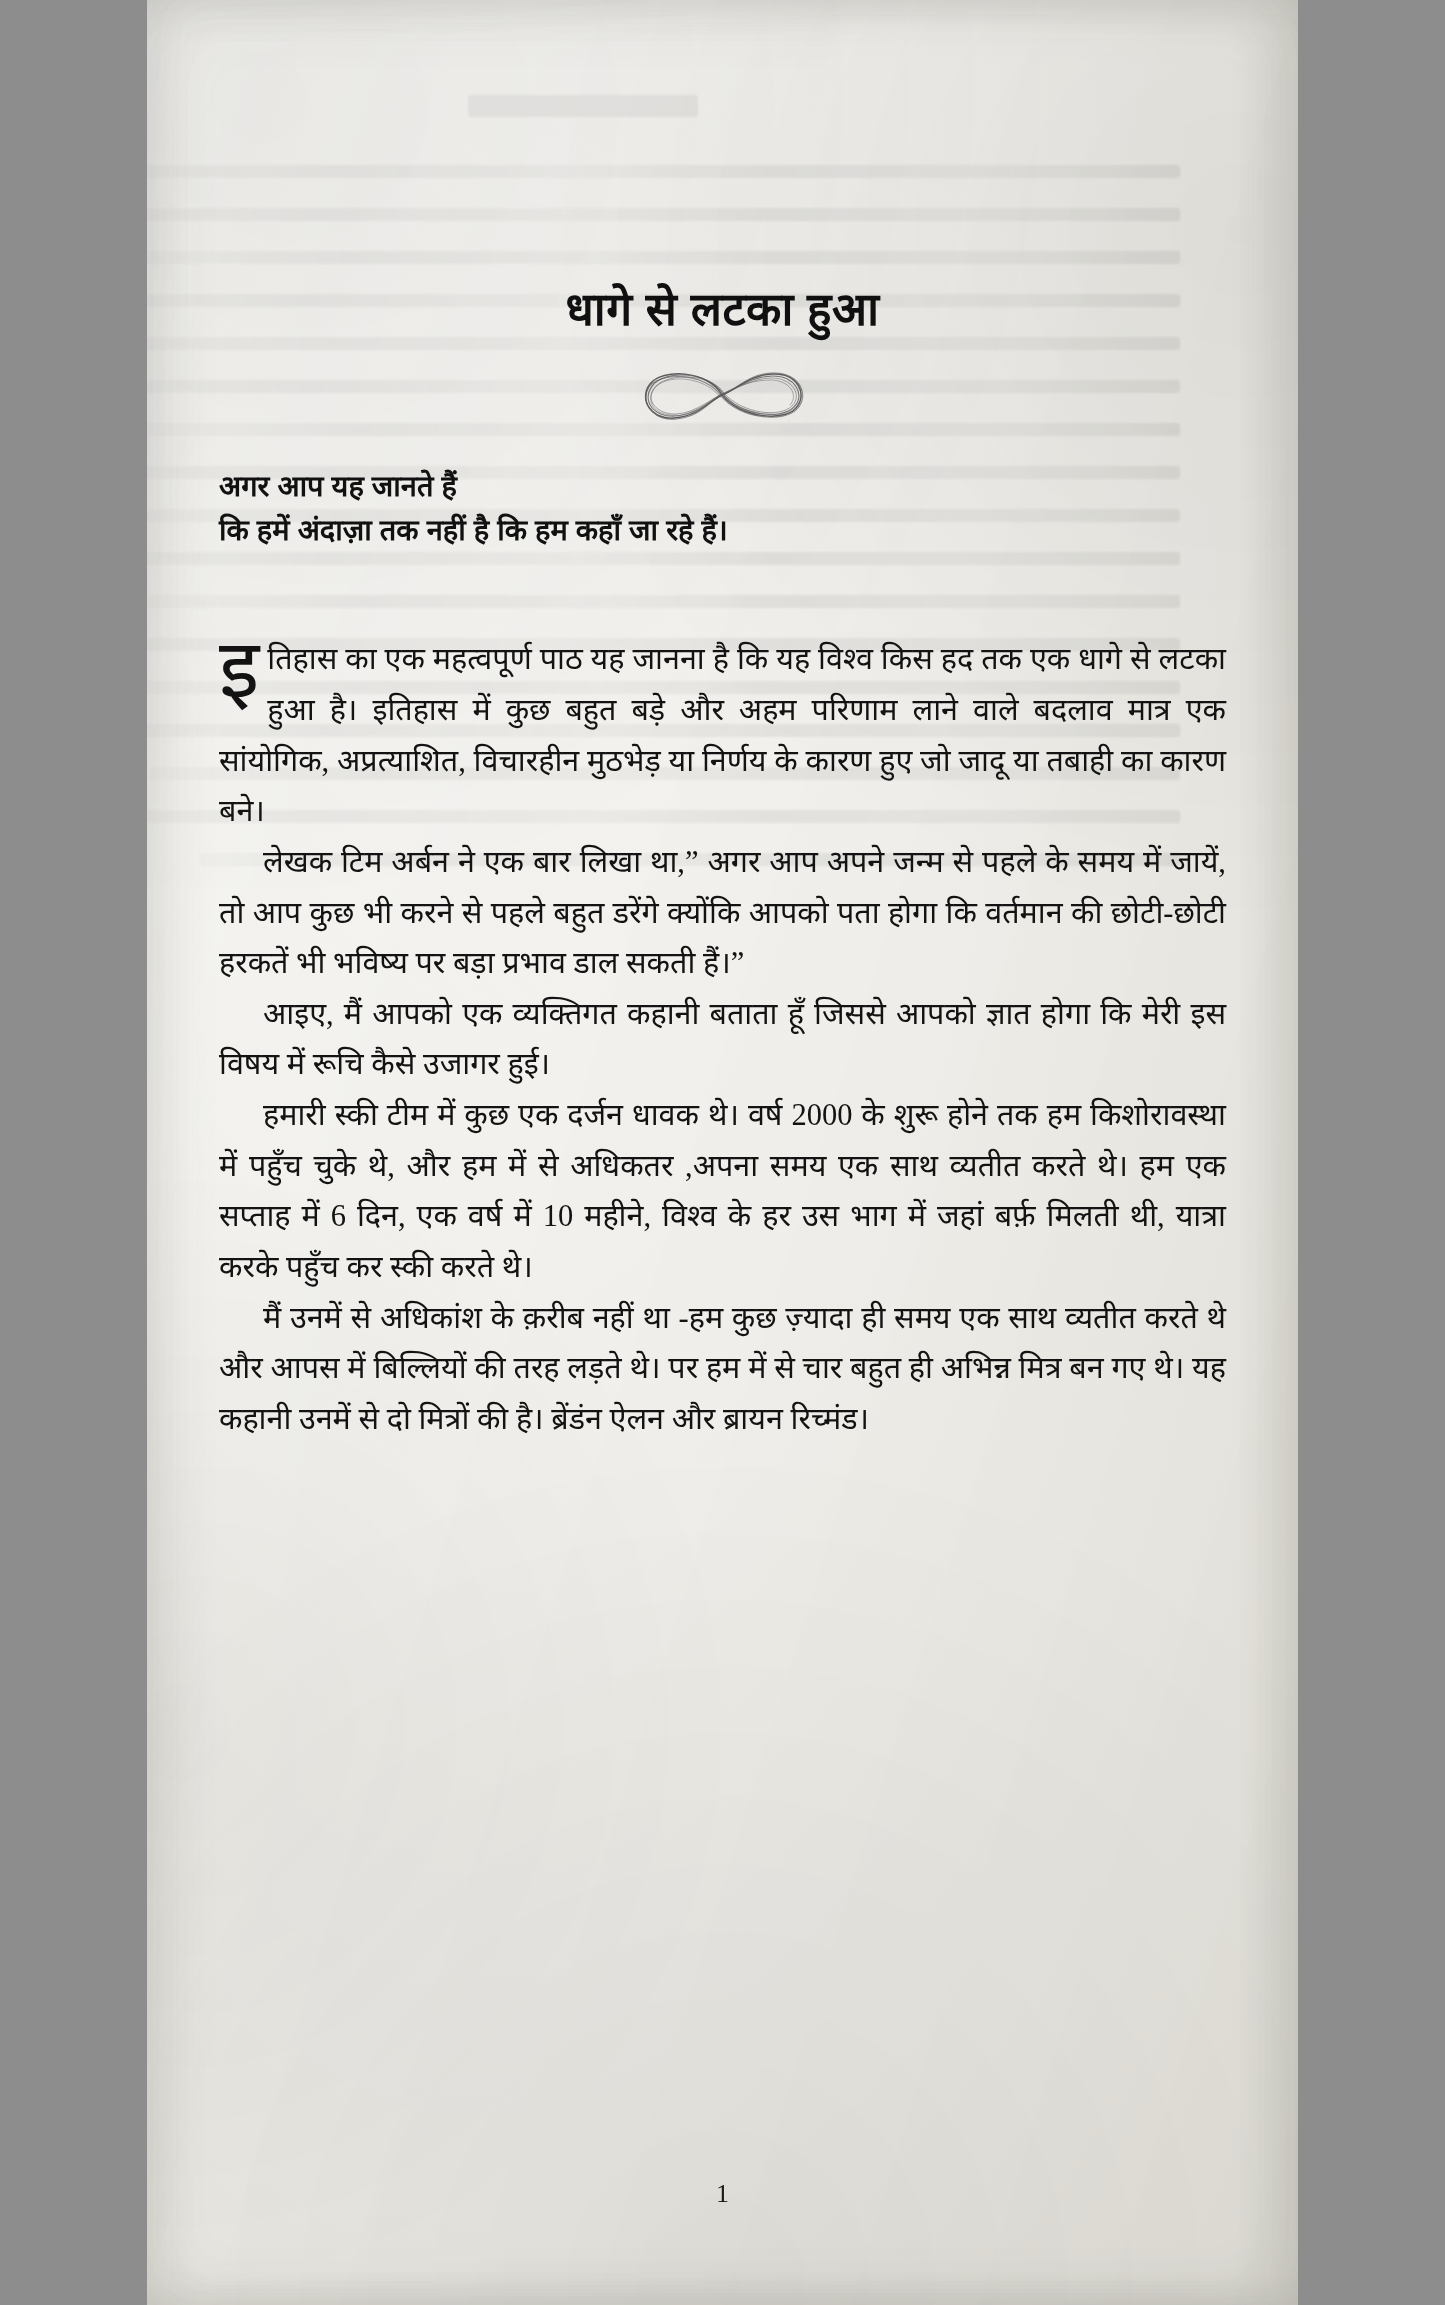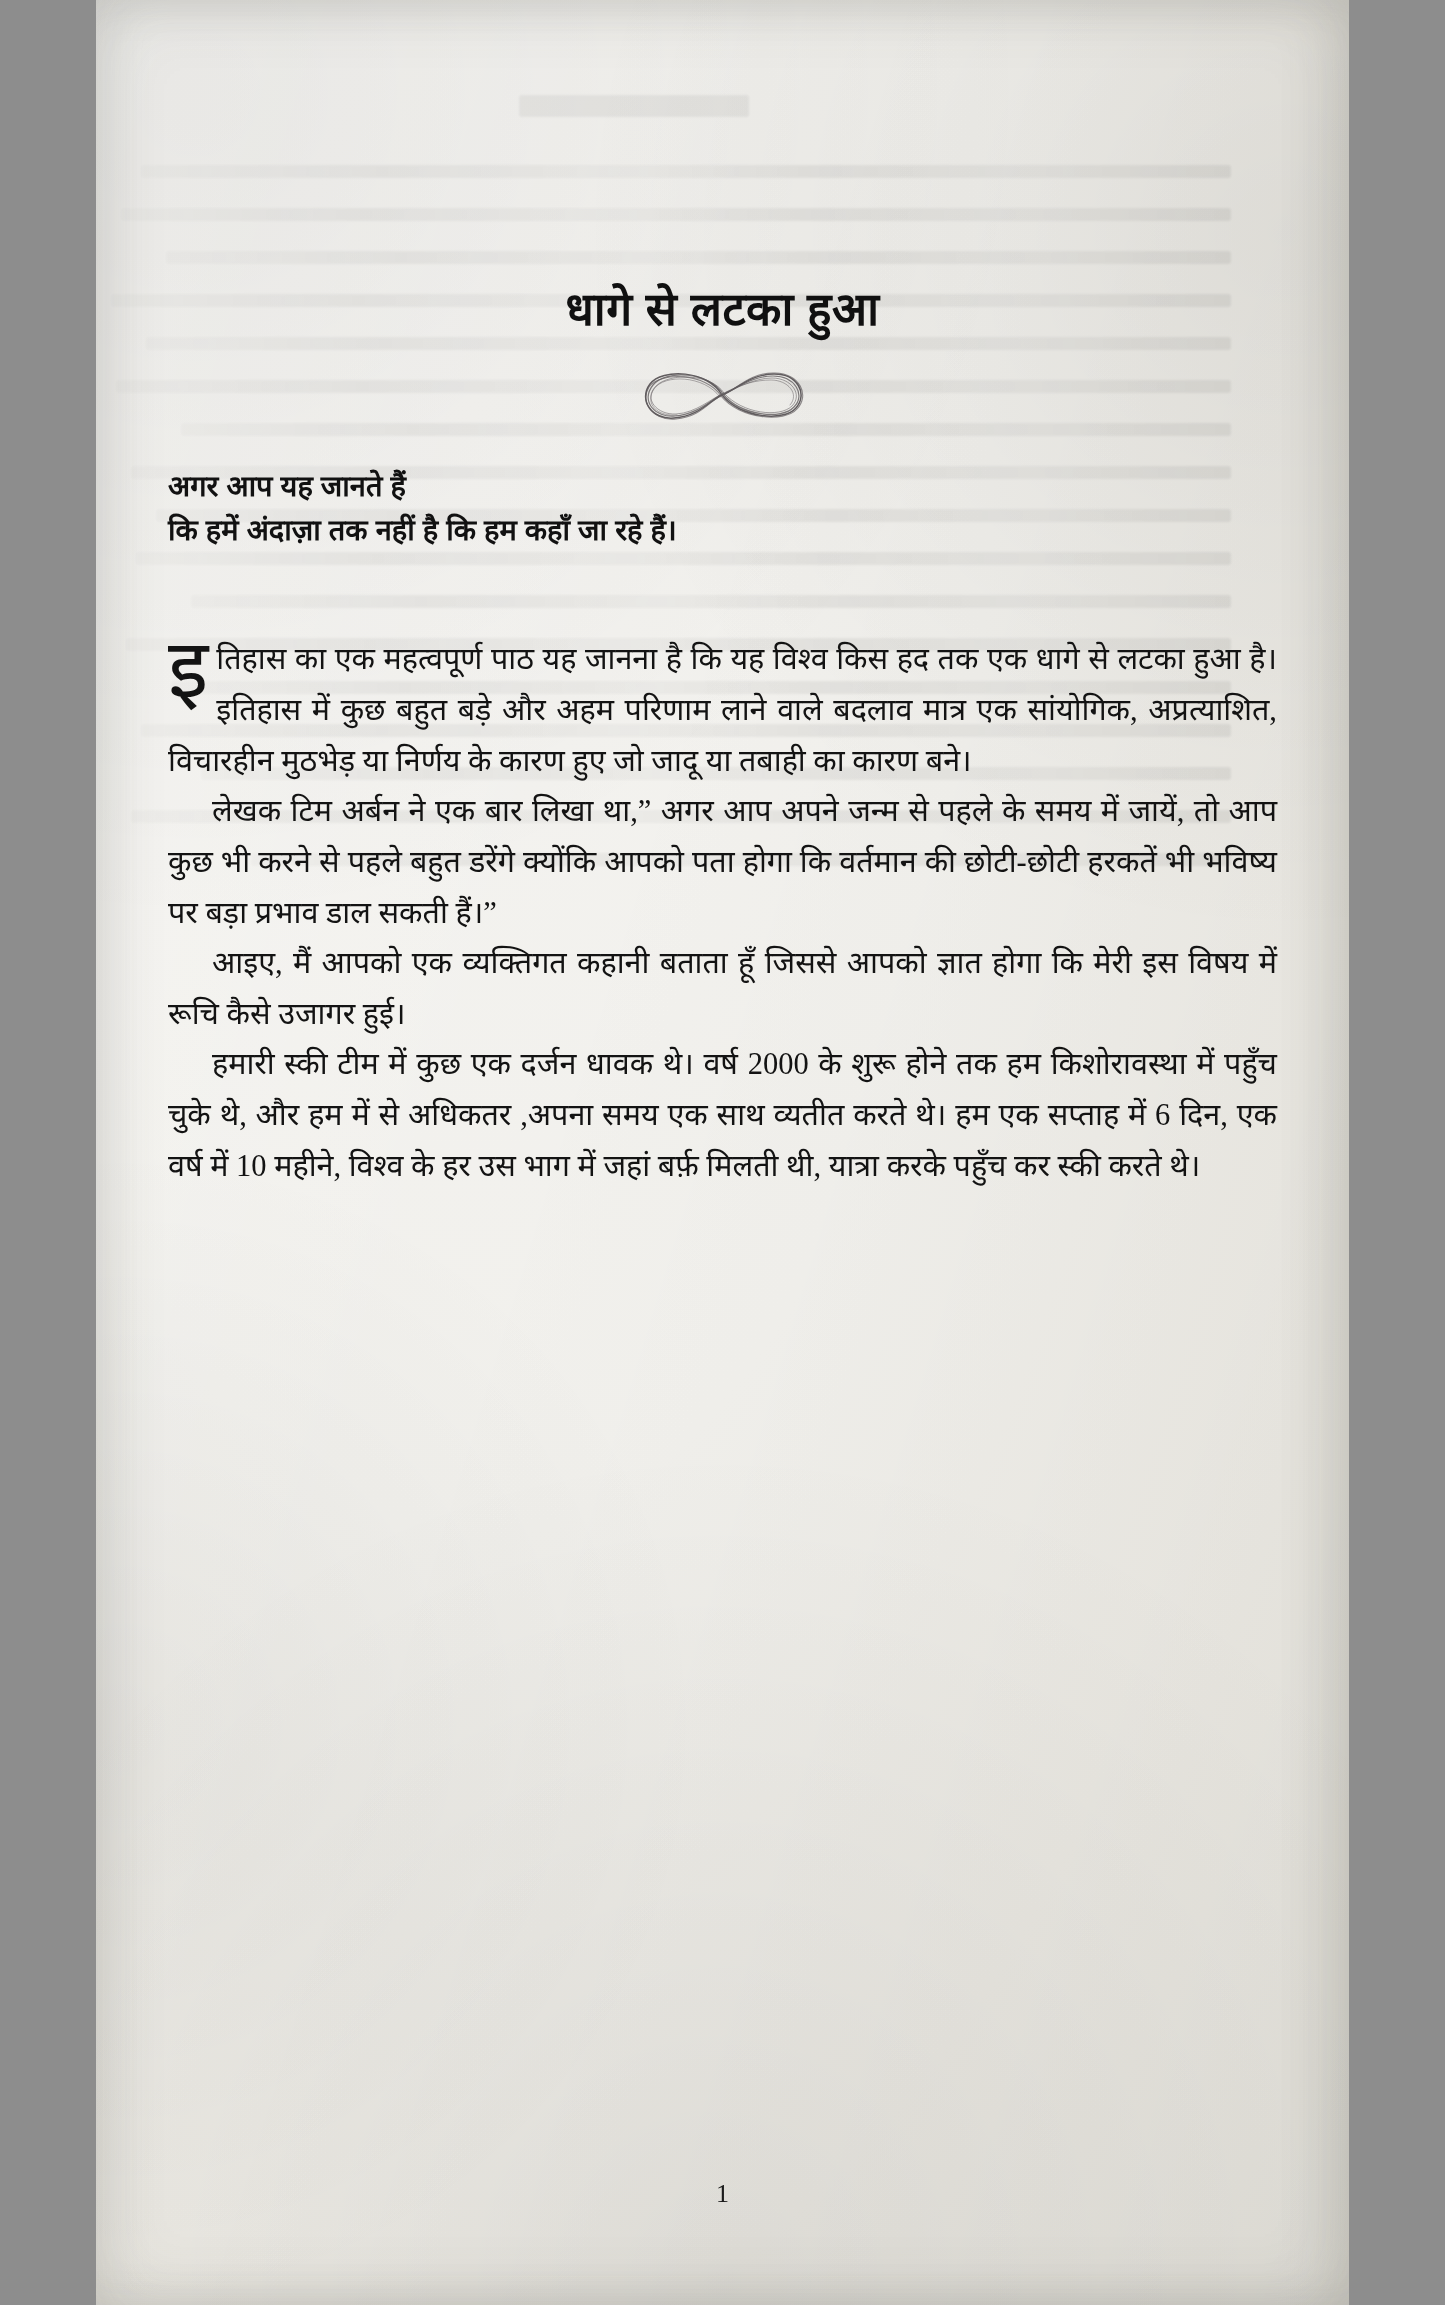--- a/index.html
+++ b/index.html
@@ -5,21 +5,21 @@
 <style>
   html, body {
     margin: 0;
     padding: 0;
     background: #8d8d8d;
   }
 
   
   .page {
     position: relative;
-    width: 1253px;
+    width: 1151px;
     height: 2305px;
     margin: 0 auto;
     background:
       radial-gradient(ellipse at 30% 18%, #f4f3f0 0%, #f1f0ec 42%, #eceae4 72%, #e6e4dd 100%);
     overflow: hidden;
     font-family: "Liberation Serif", "DejaVu Serif", serif;
     color: #141414;
     box-sizing: border-box;
   }
 
@@ -201,20 +201,21 @@
     <div class="epigraph">
       <span class="eline">अगर आप यह जानते हैं</span>
       <span class="eline">कि हमें अंदाज़ा तक नहीं है कि हम कहाँ जा रहे हैं।</span>
     </div>
 
     <div class="body" id="body-text">
         <p class="first"><span class="dropcap">इ</span><span>तिहास का एक महत्वपूर्ण पाठ यह जानना है कि यह विश्व किस हद तक एक धागे से लटका हुआ है। इतिहास में कुछ बहुत बड़े और अहम परिणाम लाने वाले बदलाव मात्र एक सांयोगिक, अप्रत्याशित, विचारहीन मुठभेड़ या निर्णय के कारण हुए जो जादू या तबाही का कारण बने।</span></p>
         <p><span>लेखक टिम अर्बन ने एक बार लिखा था,” अगर आप अपने जन्म से पहले के समय में जायें, तो आप कुछ भी करने से पहले बहुत डरेंगे क्योंकि आपको पता होगा कि वर्तमान की छोटी-छोटी हरकतें भी भविष्य पर बड़ा प्रभाव डाल सकती हैं।”</span></p>
         <p><span>आइए, मैं आपको एक व्यक्तिगत कहानी बताता हूँ जिससे आपको ज्ञात होगा कि मेरी इस विषय में रूचि कैसे उजागर हुई।</span></p>
         <p><span>हमारी स्की टीम में कुछ एक दर्जन धावक थे। वर्ष 2000 के शुरू होने तक हम किशोरावस्था में पहुँच चुके थे, और हम में से अधिकतर ,अपना समय एक साथ व्यतीत करते थे। हम एक सप्ताह में 6 दिन, एक वर्ष में 10 महीने, विश्व के हर उस भाग में जहां बर्फ़ मिलती थी, यात्रा करके पहुँच कर स्की करते थे।</span></p>
+        <p><span>मैं उनमें से अधिकांश के क़रीब नहीं था -हम कुछ ज़्यादा ही समय एक साथ व्यतीत करते थे और आपस में बिल्लियों की तरह लड़ते थे। पर हम में से चार बहुत ही अभिन्न मित्र बन गए थे। यह कहानी उनमें से दो मित्रों की है। ब्रेंडंन ऐलन और ब्रायन रिच्मंड।</span></p>
       </div>
   </div>
 
   <div class="folio">1</div>
 
   <div class="grain"></div>
   <div class="edge-shade"></div>
 </div>
 
 </body></html>

